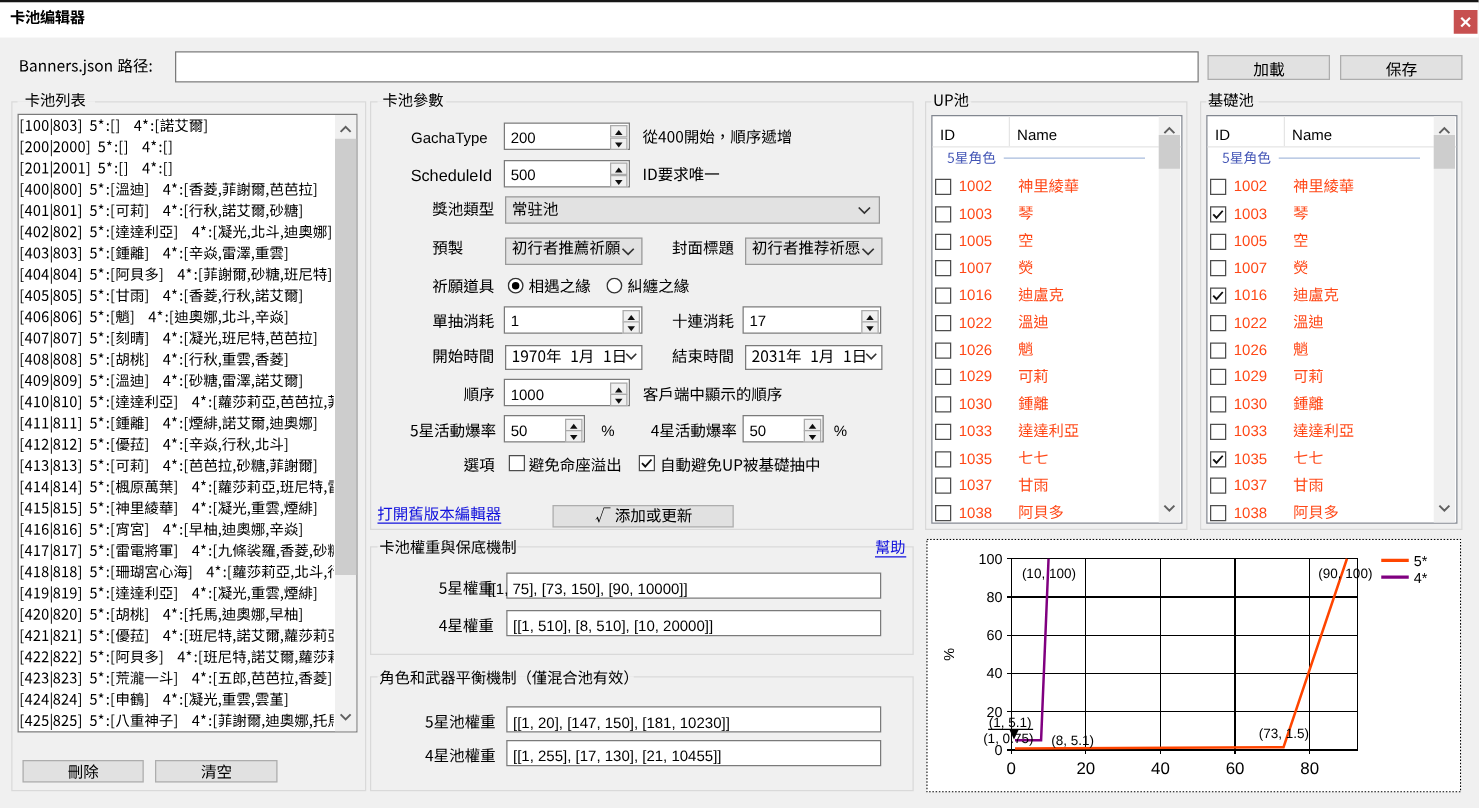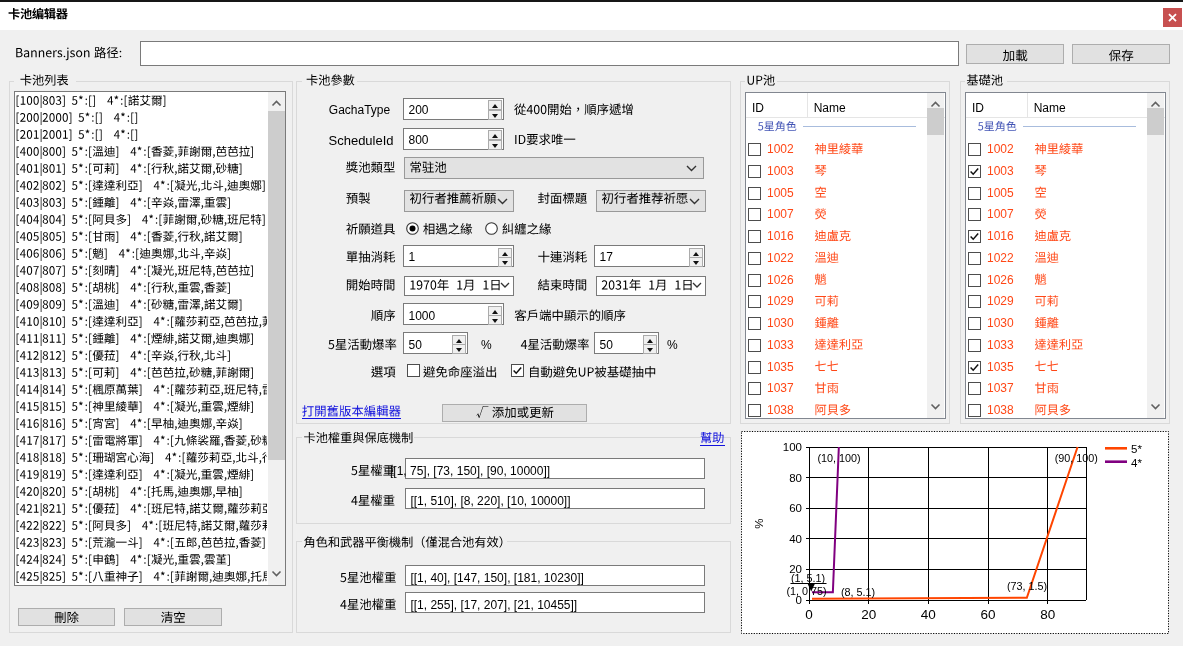--- a/index.html
+++ b/index.html
@@ -236,32 +236,32 @@
     <text x="50" y="150.5" style="font-family:'Liberation Sans',sans-serif;font-size:10.8px">(1, 5.1)</text>
     <text x="45.5" y="163.5" style="font-family:'Liberation Sans',sans-serif;font-size:10.8px">(1, 0.75)</text>
     <text x="100" y="165" style="font-family:'Liberation Sans',sans-serif;font-size:10.8px">(8, 5.1)</text>
     <text x="266" y="159" style="font-family:'Liberation Sans',sans-serif;font-size:10.8px">(73, 1.5)</text>
     <line x1="49.5" y1="152.5" x2="85.5" y2="152.5" stroke="#000" stroke-width="1"></line>
     <path d="M66.5 152.5 L74 152.5 L70.2 160.5 Z" fill="#000"></path>
   </svg>
 <div class="t" style="left:328.8px;top:103.8px;font-size:12px;line-height:13px">GachaType</div>
 <div class="t" style="left:408.5px;top:103.8px">200</div>
 <div class="t" style="left:328.5px;top:133.8px;font-size:13px;line-height:13px">ScheduleId</div>
-<div class="t" style="left:408.5px;top:133.8px">800</div>
+<div class="t" style="left:408.5px;top:133.8px">500</div>
 <div class="t" style="left:408.5px;top:251.3px">1</div>
 <div class="t" style="left:599.5px;top:251.3px">17</div>
 <div class="t" style="left:408.5px;top:309.8px">1000</div>
 <div class="t" style="left:408.5px;top:338.8px">50</div>
 <div class="t" style="left:481px;top:338.8px">%</div>
 <div class="t" style="left:599.5px;top:338.8px">50</div>
 <div class="t" style="left:667px;top:338.8px">%</div>
 <div class="t" style="left:390px;top:464.8px">[[1, 75], [73, 150], [90, 10000]]</div>
-<div class="t" style="left:410.4px;top:494.8px">[[1, 510], [8, 220], [10, 10000]]</div>
-<div class="t" style="left:410.4px;top:571.8px">[[1, 40], [147, 150], [181, 10230]]</div>
-<div class="t" style="left:410.4px;top:598.8px">[[1, 255], [17, 207], [21, 10455]]</div>
+<div class="t" style="left:410.4px;top:494.8px">[[1, 510], [8, 510], [10, 20000]]</div>
+<div class="t" style="left:410.4px;top:571.8px">[[1, 20], [147, 150], [181, 10230]]</div>
+<div class="t" style="left:410.4px;top:598.8px">[[1, 255], [17, 130], [21, 10455]]</div>
 <div class="t" style="left:752px;top:101.5px">ID</div>
 <div class="t" style="left:813.7px;top:101.5px">Name</div>
 <div class="t" style="left:972px;top:101.5px">ID</div>
 <div class="t" style="left:1033.7px;top:101.5px">Name</div>
 <div class="t" style="left:767px;top:143px;color:#ff4716">1002</div>
 <div class="t" style="left:987px;top:143px;color:#ff4716">1002</div>
 <div class="t" style="left:767px;top:164.75px;color:#ff4716">1003</div>
 <div class="t" style="left:987px;top:164.75px;color:#ff4716">1003</div>
 <div class="t" style="left:767px;top:186.5px;color:#ff4716">1005</div>
 <div class="t" style="left:987px;top:186.5px;color:#ff4716">1005</div>

